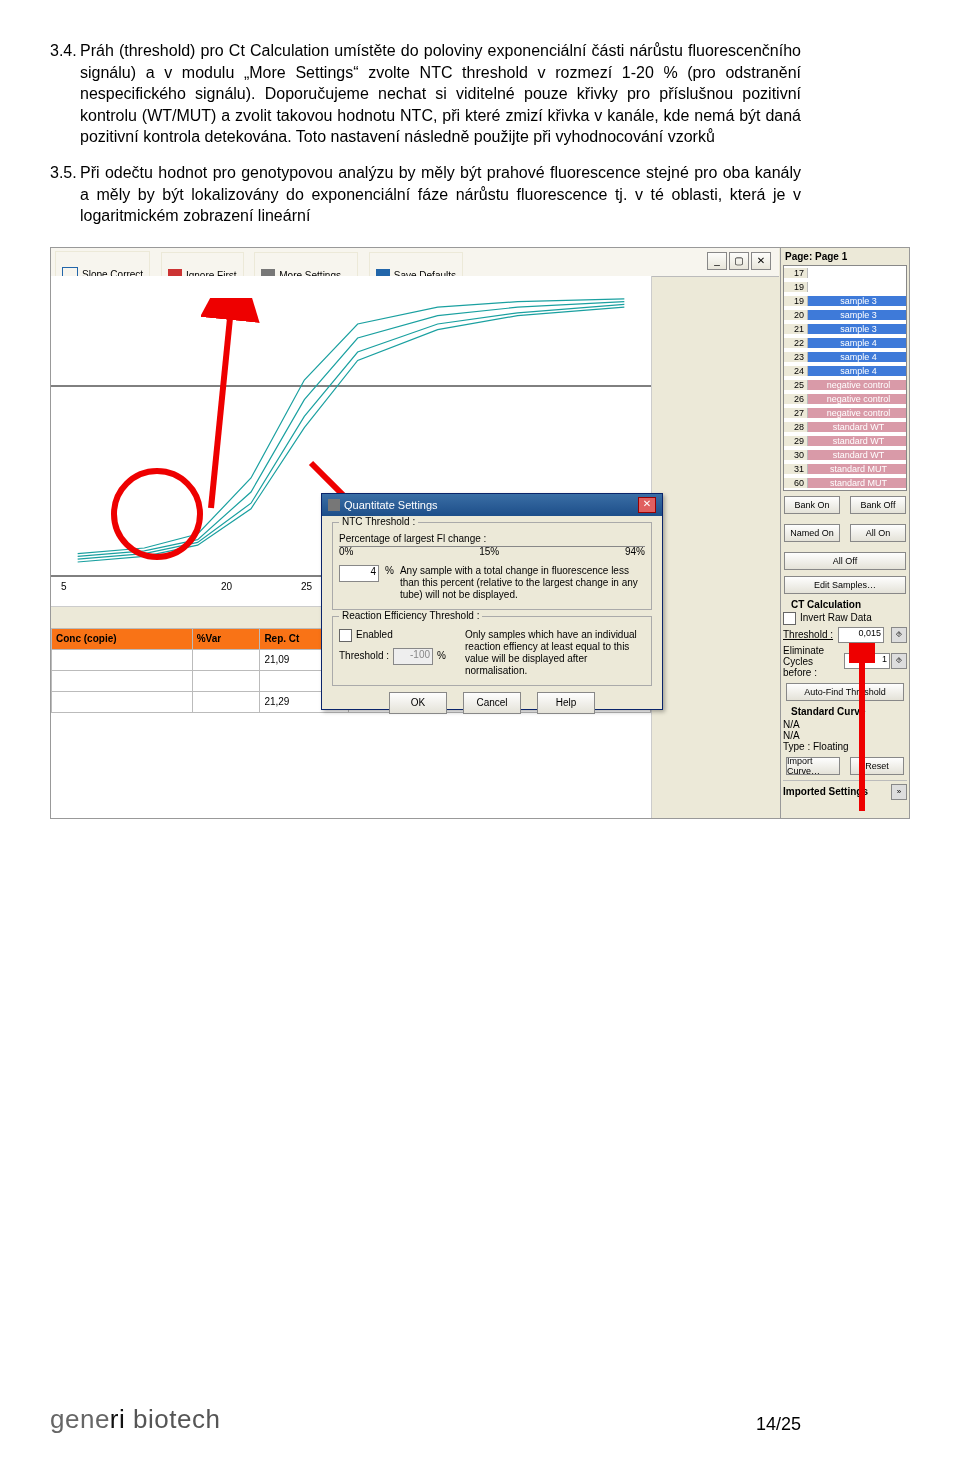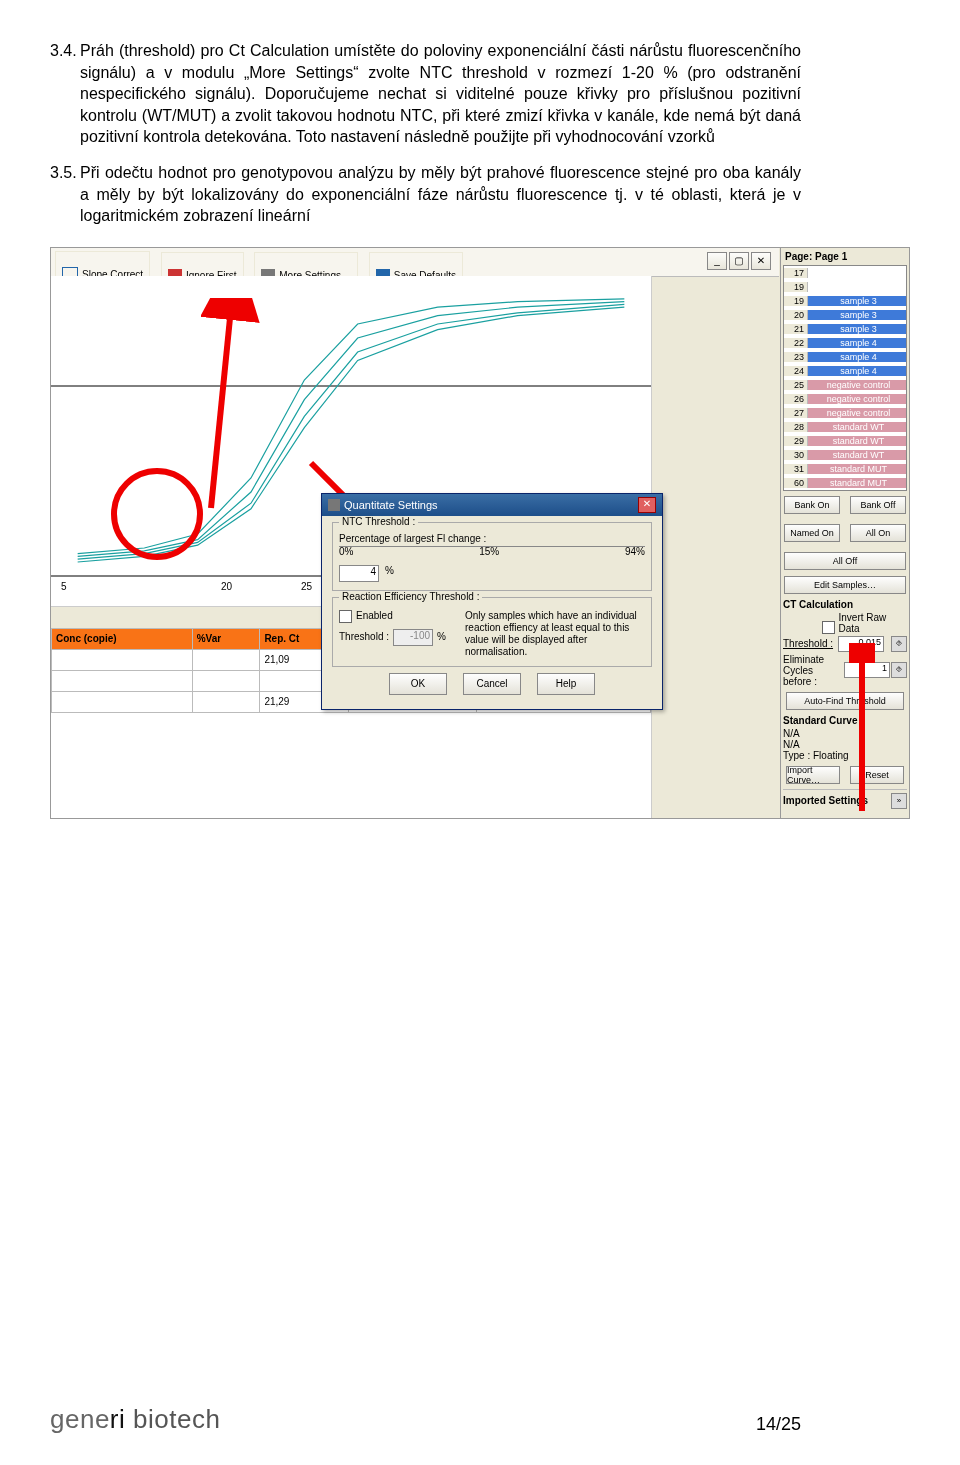--- a/index.html
+++ b/index.html
@@ -175,21 +175,21 @@
     font-size:10px;
   }
   .right .hdr { padding:3px 4px; font-weight:bold; background:#ece9d8;}
   .samplelist { background:#fff; border:1px solid #888; margin:0 2px; max-height:230px; overflow:hidden;}
   .samplelist .row { display:flex; height:14px; font-size:9px; align-items:center;}
   .samplelist .row .n { width:20px; text-align:right; padding-right:3px; background:#ece9d8; border-right:1px solid #bbb;}
   .samplelist .row .lbl { flex:1; padding-left:3px; color:#fff; text-align:center;}
   .sbuttons { display:flex; flex-wrap:wrap; gap:8px; margin:4px 2px; }
   .sbuttons .b { flex:1 0 40%; height:16px; border:1px solid #888; background:linear-gradient(#fefefe,#e4e2d8); font-size:9px; display:flex; align-items:center; justify-content:center; margin:1px;}
   .sect { margin:4px 2px; }
-  .sect .tt { font-weight:bold; font-size:10px; margin:4px 0 2px 0;}
+  .sect .tt { font-weight:bold; font-size:10px; margin:4px 0 2px 8px;}
   .field { display:flex; align-items:center; justify-content:space-between; margin:2px 0;}
   .inp { width:40px; height:14px; border:1px solid #888; background:#fff; font-size:9px; padding:0 2px; text-align:right;}
   .tiny-btn { width:14px; height:14px; border:1px solid #888; background:#ddd; font-size:8px; display:flex; align-items:center; justify-content:center;}
   .winbtns { position:absolute; right:138px; top:4px; z-index:3; display:flex; gap:2px;}
   .winbtns div { width:18px; height:16px; border:1px solid #888; background:linear-gradient(#fdfdfb,#e8e6da); font-size:10px; display:flex; align-items:center; justify-content:center;}
   .righthdr50 {
     position:absolute; left:554px; top:340px; font-size:10px;
   }
   
   .footer {
@@ -307,20 +307,21 @@
           <div class="group-title">NTC Threshold :</div>
           <div style="font-size:10px;margin:4px 0 2px 0;">Percentage of largest Fl change :</div>
           <div class="scale">
             <span>0%</span>
             <span>15%</span>
             <span>94%</span>
           </div>
           <div class="dlg-row">
             <span class="smallinput">4</span>
             <span class="pct">%</span>
+            <span style="flex:1">Any sample with a total change in fluorescence less than this percent (relative to the largest change in any tube) will not be displayed.</span>
           </div>
         </div>
         <div class="group">
           <div class="group-title">Reaction Efficiency Threshold :</div>
           <div class="dlg-row" style="margin-top:6px;">
             <div style="width:120px;">
               <div style="display:flex;align-items:center;margin-bottom:6px;">
                 <span class="chk"></span>
                 <span>Enabled</span>
               </div>
@@ -452,21 +453,21 @@
         <div class="b">Named On</div>
         <div class="b">All On</div>
         <div class="b">All Off</div>
       </div>
       <div class="sbuttons">
           <div class="b" style="flex:1 0 96%;">Edit Samples…</div>
         </div>
 
       <div class="sect">
         <div class="tt">CT Calculation</div>
-        <div style="display:flex;align-items:flex-end;margin-left:39px;">
+        <div style="display:flex;align-items:flex-start;">
             <span class="chk"></span>
             <span>Invert Raw Data</span>
           </div>
         <div class="field">
           <span style="text-decoration:underline;">Threshold :</span>
           <span style="display:flex;gap:7px;align-items:center;">
             <span class="inp">0,015</span>
             <span class="tiny-btn">⯑</span>
           </span>
         </div>

